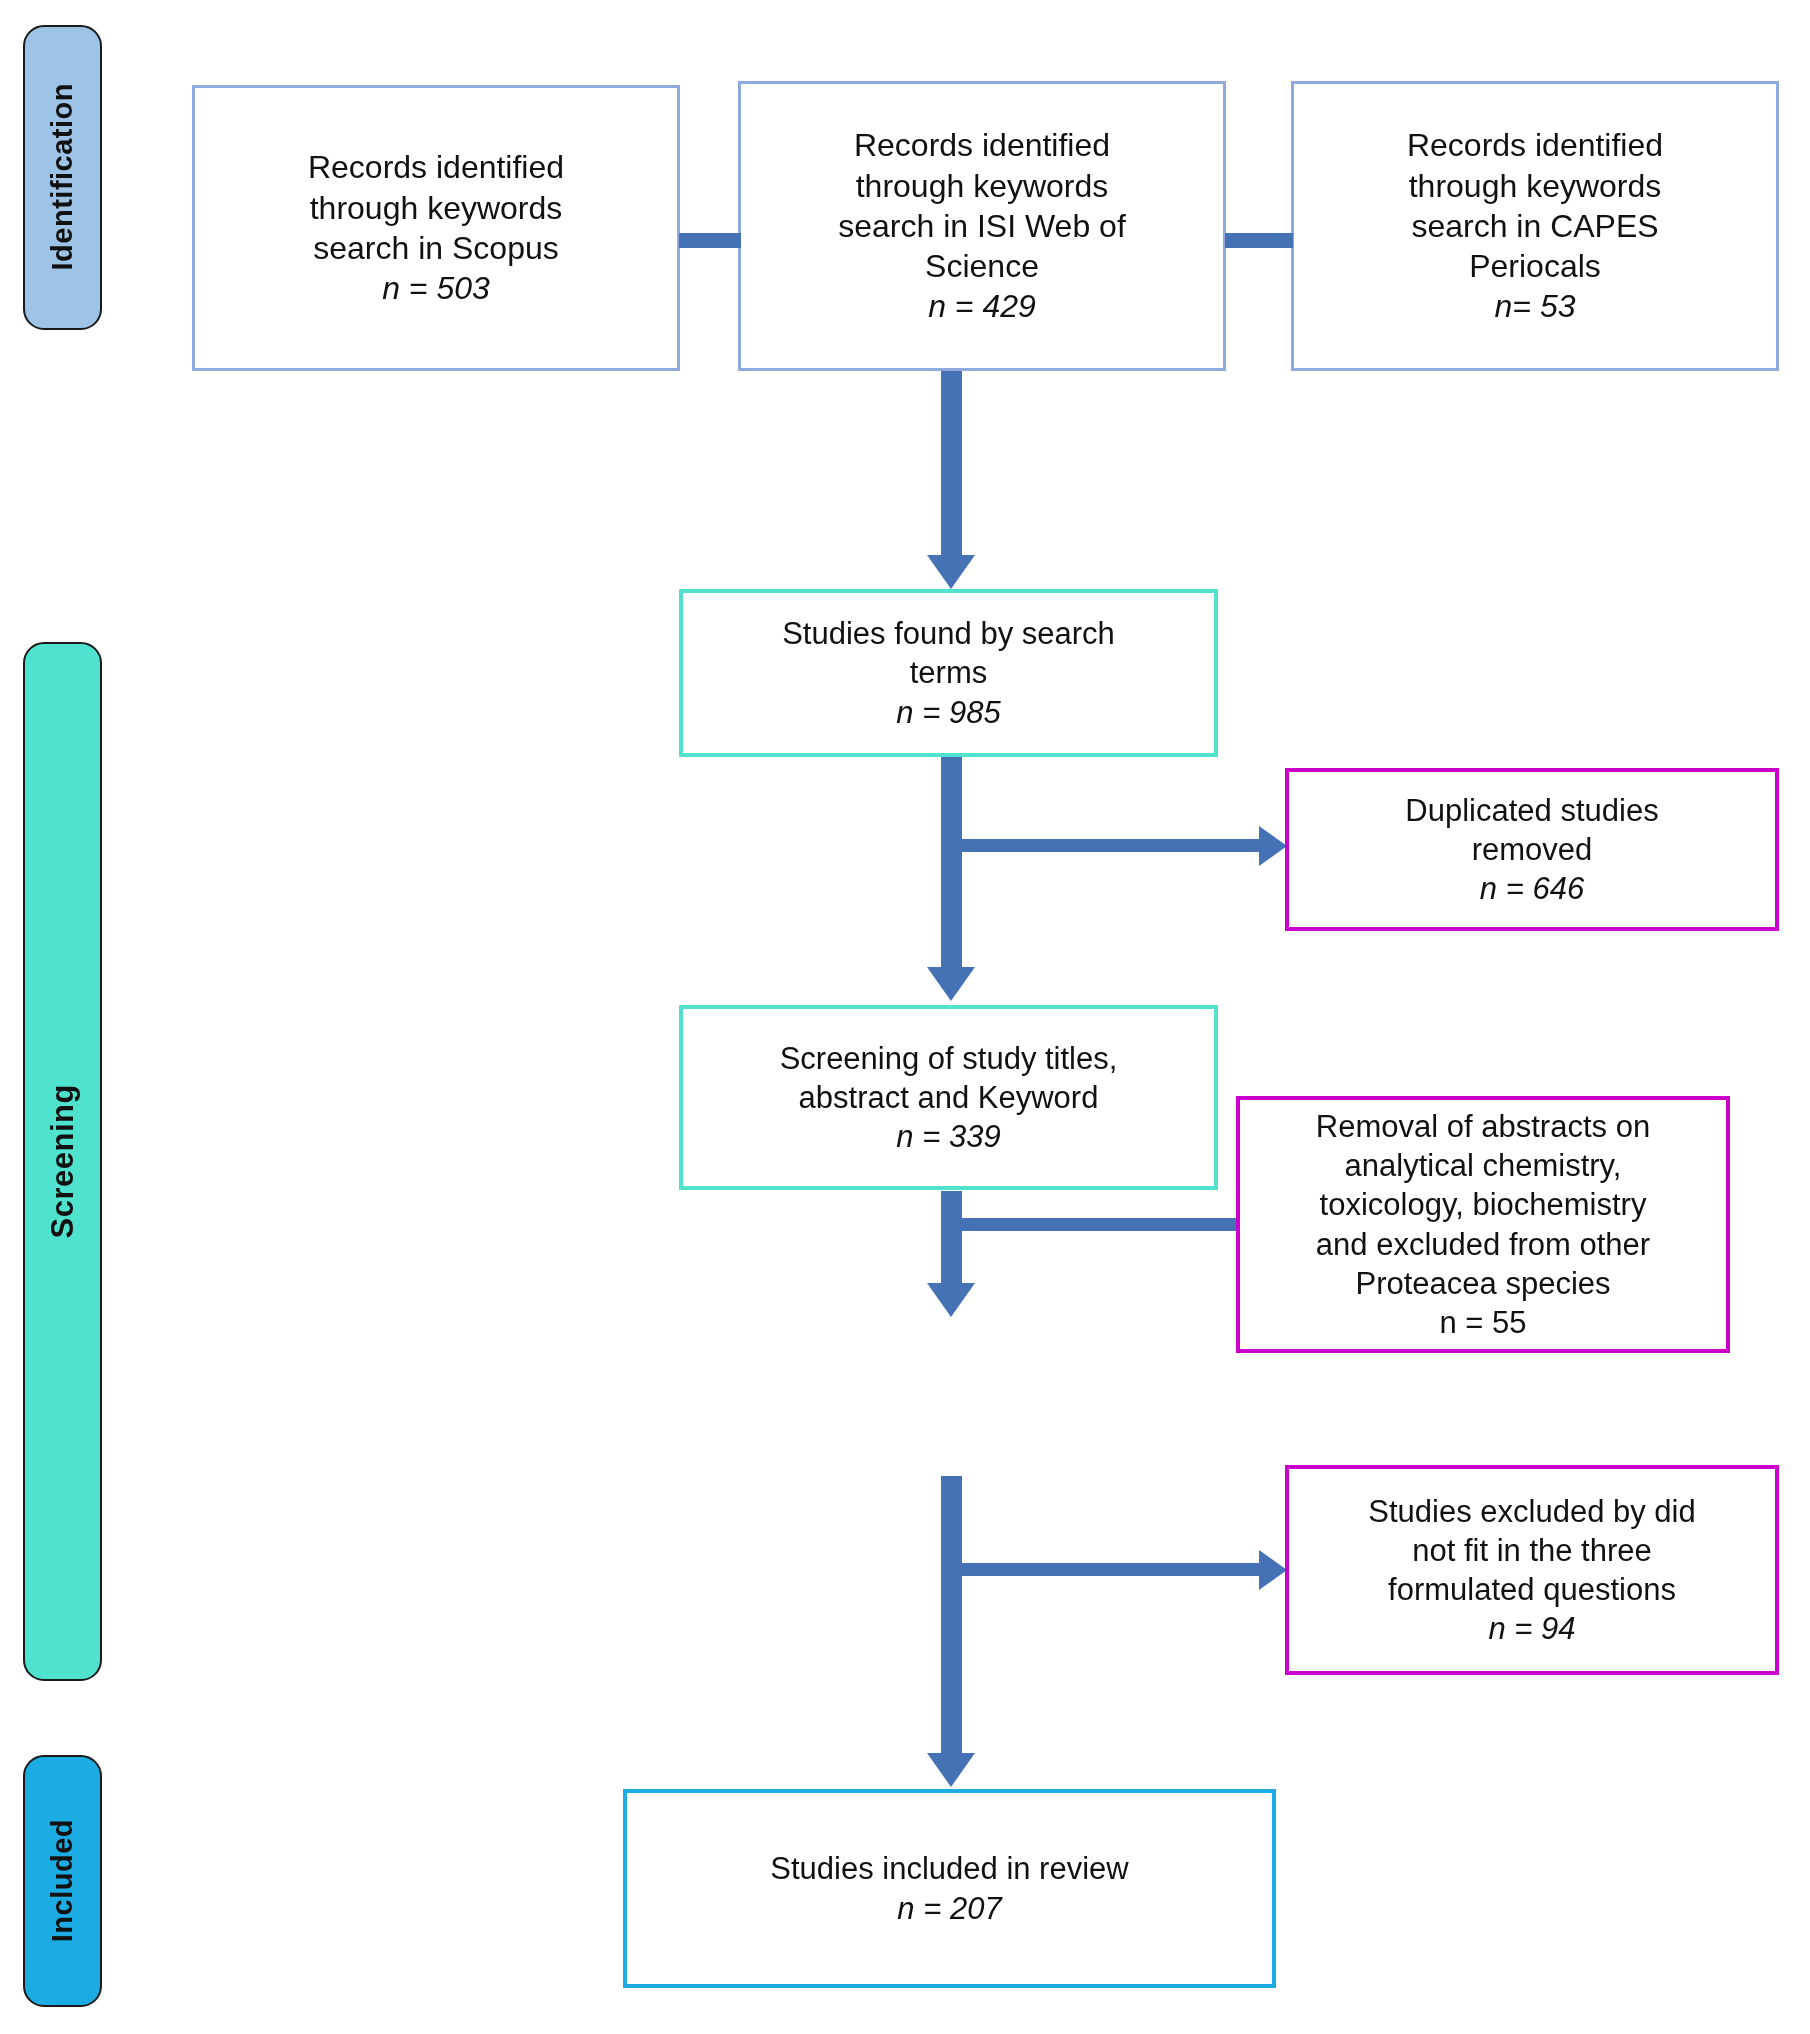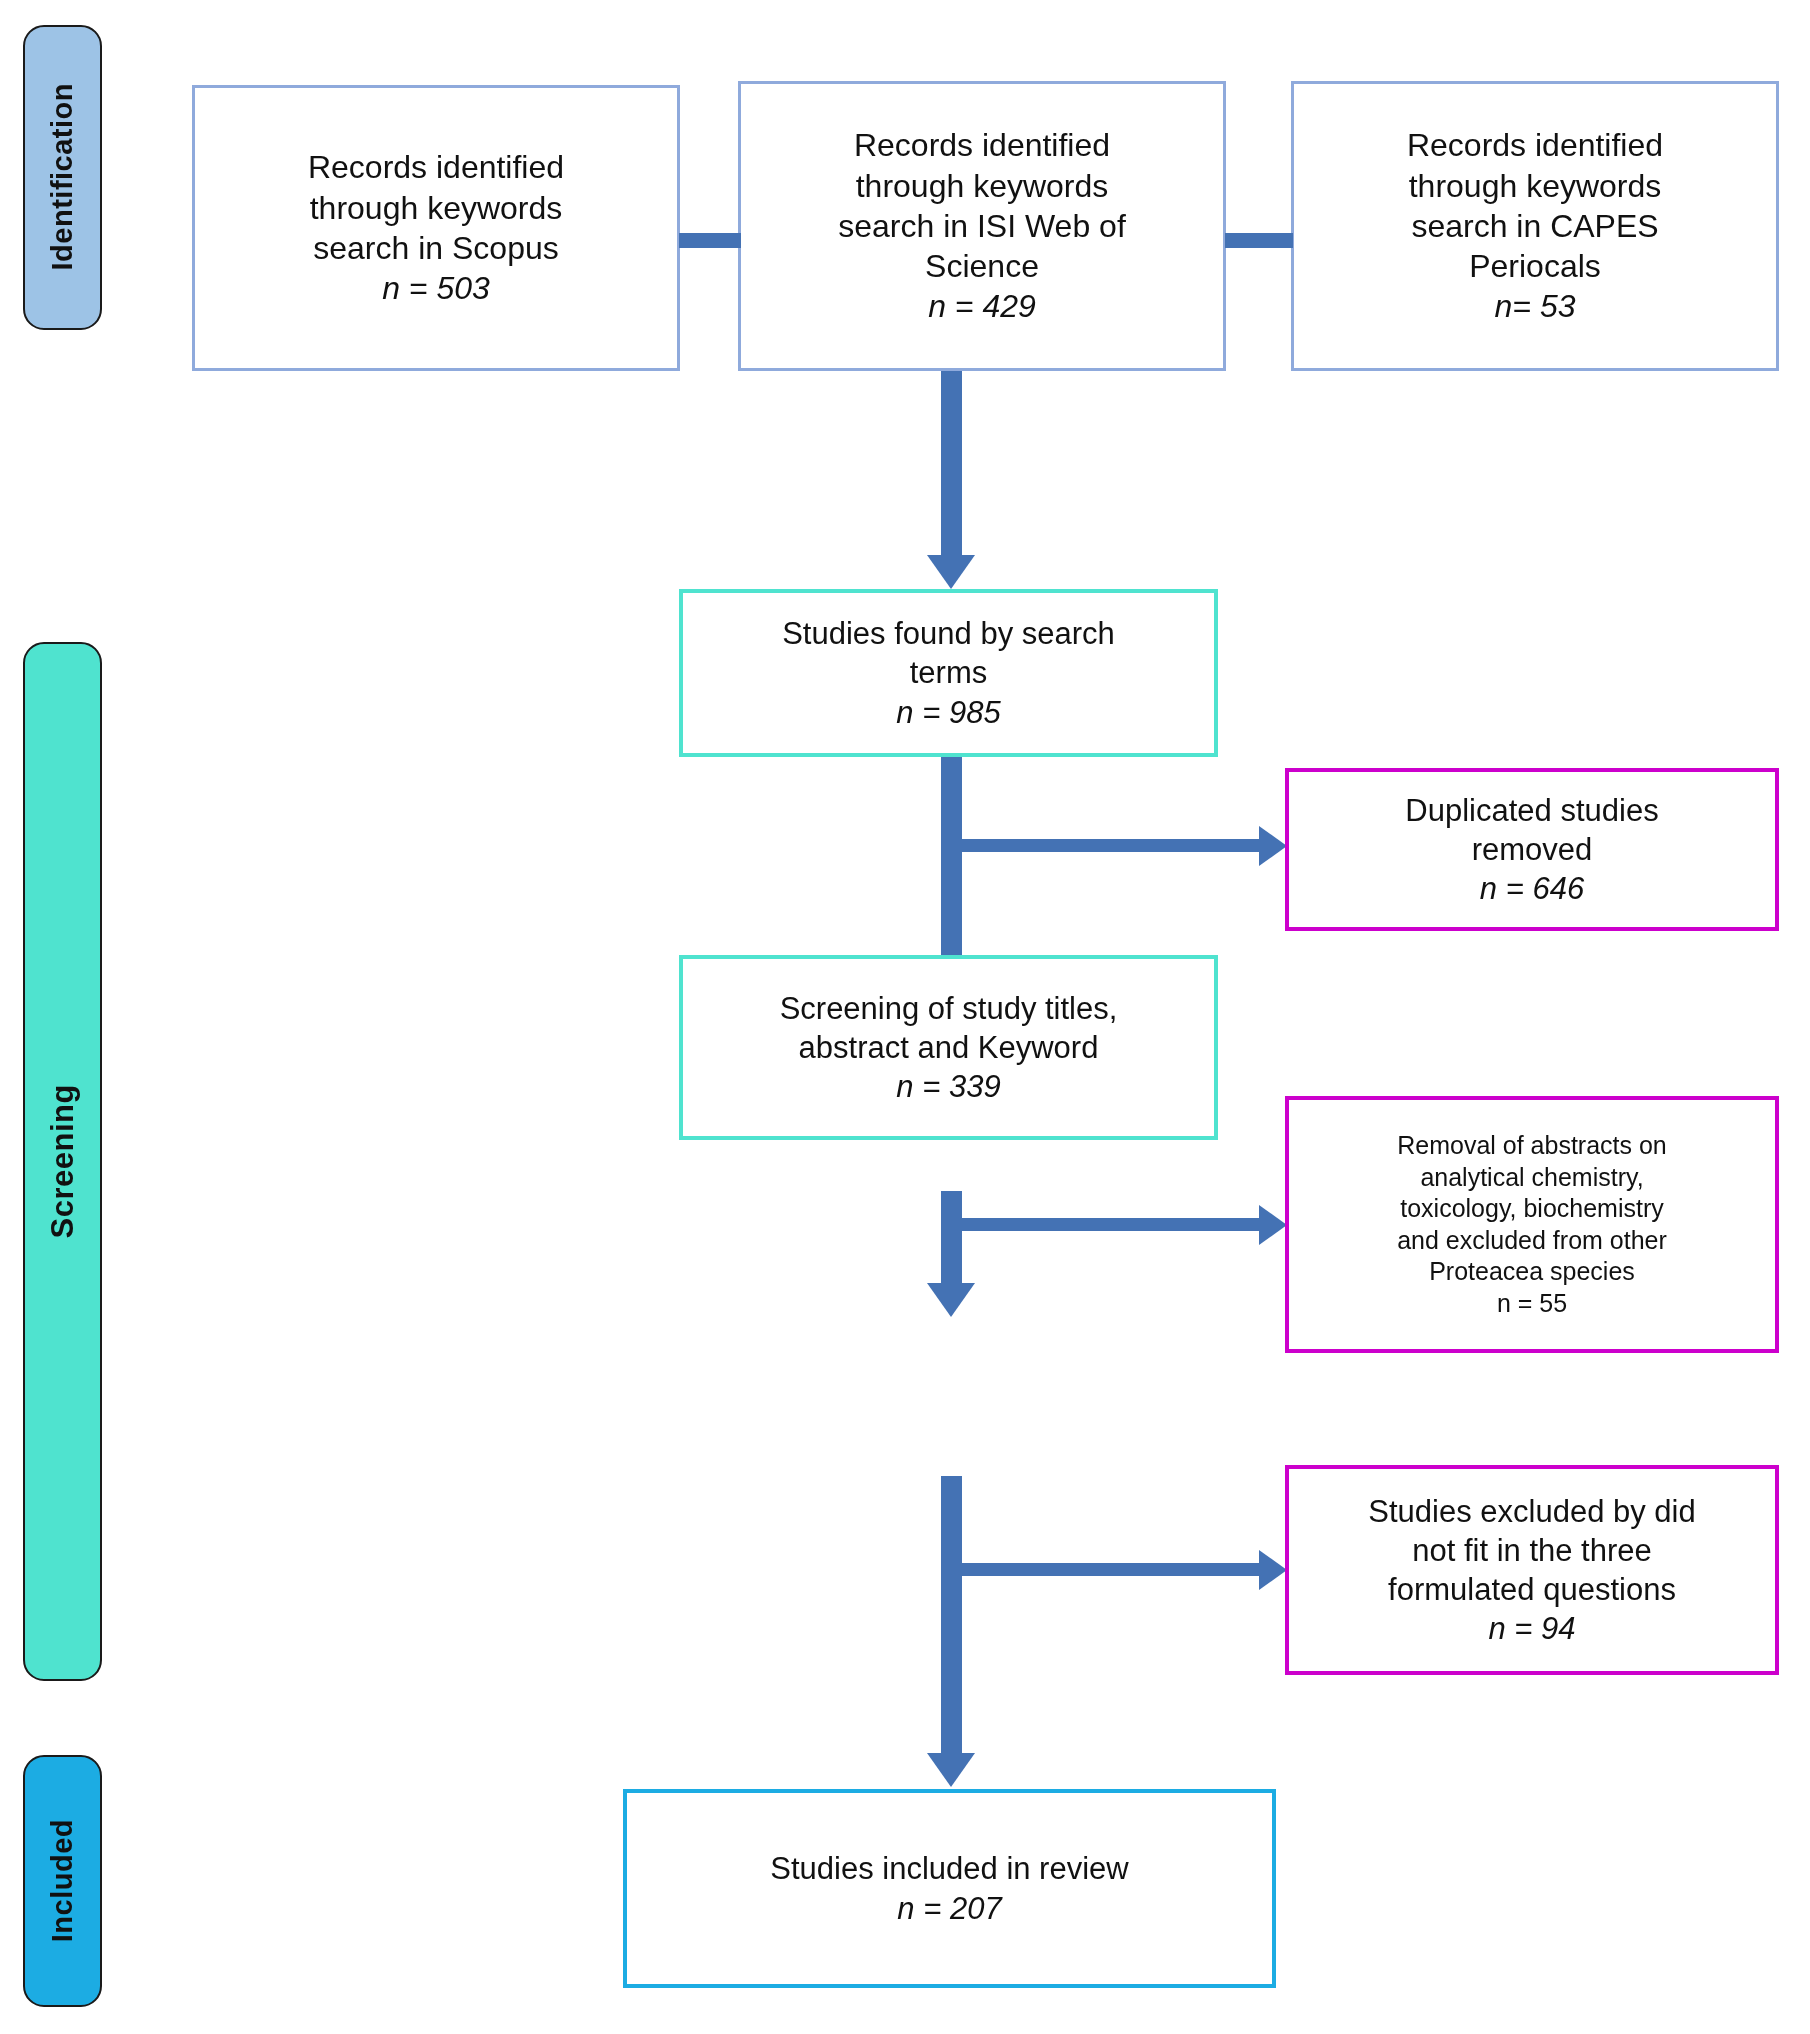--- a/index.html
+++ b/index.html
@@ -71,26 +71,26 @@
   .b-magenta{border:4.7px solid #CC00CC;}
   .b-cyan  {border:4.7px solid #1CACE3;}
 
   
   #box-scopus  {left:192px;  top:85px;  width:488px; height:286px; font-size:32px;}
   #box-isi     {left:738px;  top:81px;  width:488px; height:290px; font-size:32px;}
   #box-capes   {left:1291px; top:81px;  width:488px; height:290px; font-size:32px;}
 
   
   #box-found   {left:679px;  top:589px; width:539px; height:168px; font-size:31px;}
-  #box-titles  {left:679px;  top:955px;width:539px; height:185px; font-size:31px;}
+  #box-titles  {left:679px;  top:1005px;width:539px; height:185px; font-size:31px;}
   #box-final   {left:679px;  top:1321px;width:539px; height:155px; font-size:31px;}
 
   
   #box-dup     {left:1285px; top:768px; width:494px; height:163px; font-size:31px;}
-  #box-removal {left:1285px; top:1096px;width:494px; height:257px; font-size:25px;}
+  #box-removal {left:1236px; top:1096px;width:494px; height:257px; font-size:31px;}
   #box-excl    {left:1285px; top:1465px;width:494px; height:210px; font-size:31px;}
 
   
   #box-included{left:623px;  top:1789px;width:653px; height:199px; font-size:31px;text-align:right;}
 
   
   .conn{position:absolute;background:#4472B4;}
 
   
   #link-scopus-isi {left:679px;  top:233px; width:62px;  height:15px;}

